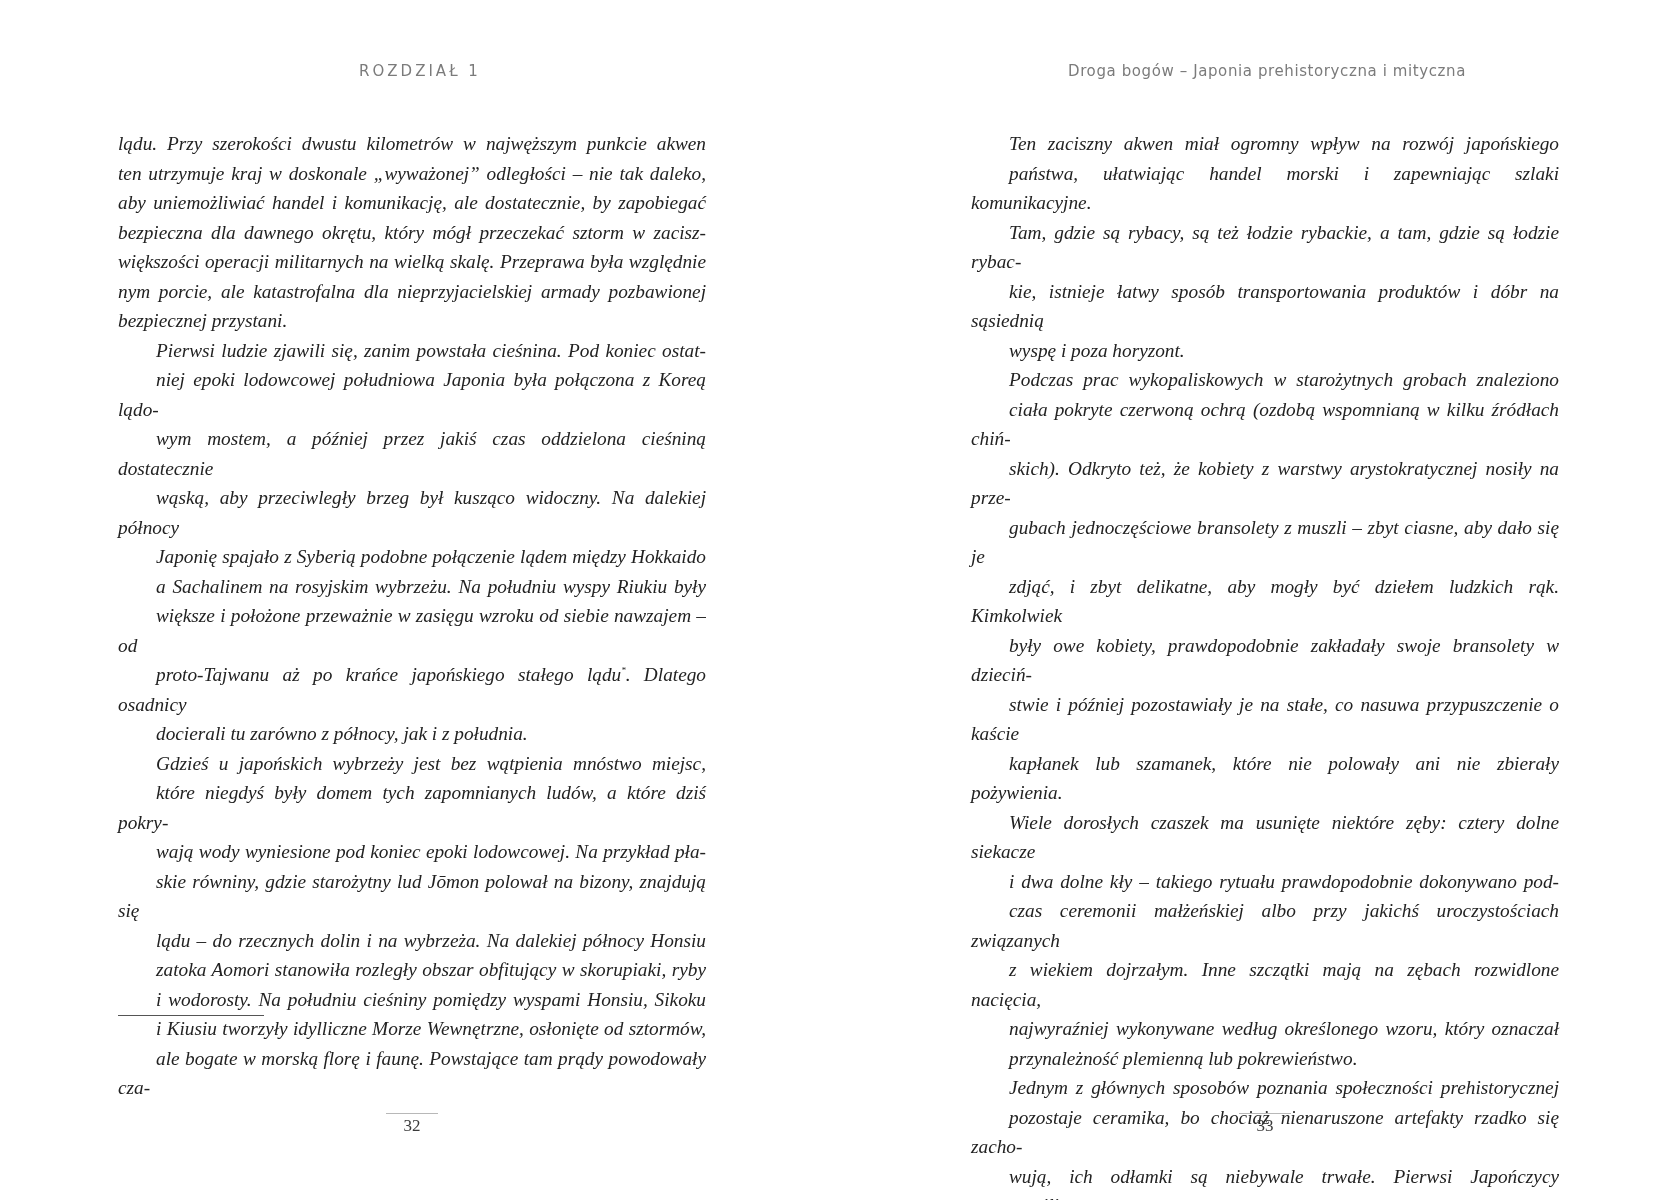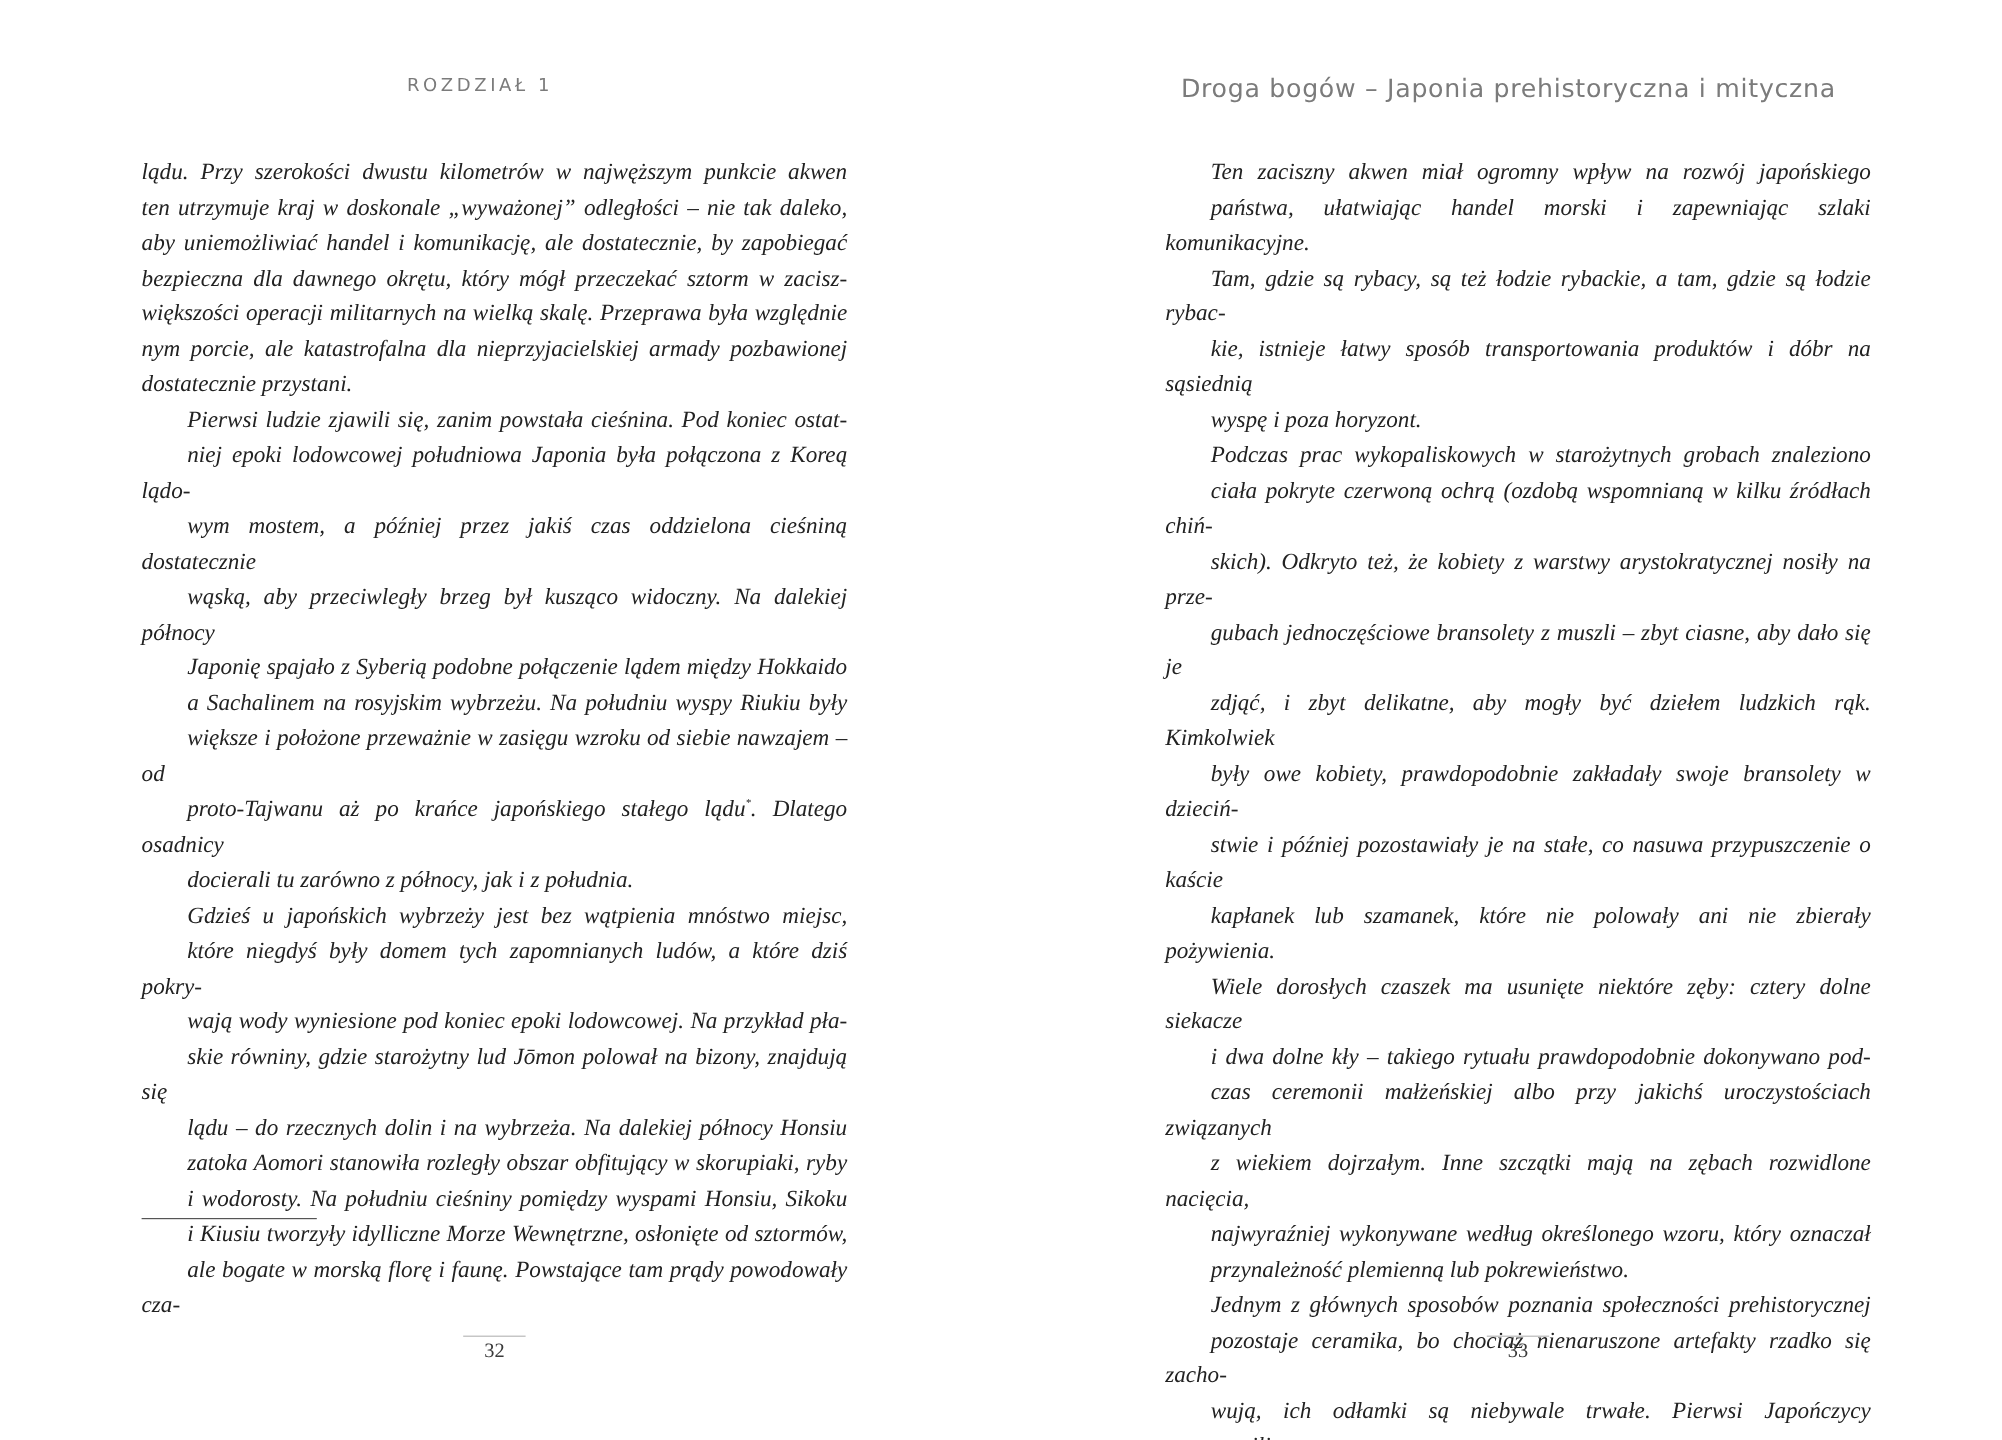--- a/index.html
+++ b/index.html
@@ -5,22 +5,22 @@
     html, body { margin: 0; padding: 0; background: #ffffff; }
     body { width: 1668px; height: 1200px; position: relative; overflow: hidden; }
     .page { position: absolute; top: 0; width: 834px; height: 1200px; }
     .page.left { left: 0; }
     .page.right { left: 834px; }
     .running-head {
       position: absolute; top: 62px; left: 0; right: 0;
       font-family: "DejaVu Sans", sans-serif; font-size: 15px;
       color: #7b7b7b; letter-spacing: 1px; white-space: nowrap;
     }
-    .left .running-head { left: 106px; width: 588px; text-align: center; letter-spacing: 3px; }
-    .right .running-head { left: 129px; width: 588px; text-align: center; font-size: 21px; letter-spacing: 0.6px; }
+    .left .running-head { left: 126px; width: 588px; text-align: center; letter-spacing: 3px; }
+    .right .running-head { left: 139px; width: 588px; text-align: center; font-size: 15px; letter-spacing: 0.6px; }
     .body-text {
       position: absolute; top: 129px; width: 588px;
       font-family: "Liberation Serif", serif; font-size: 19.3px; line-height: 29.5px;
       color: #222222; text-align: justify; hyphens: manual;
     }
     .left .body-text { left: 118px; }
     .right .body-text { left: 137px; }
     .body-text p { margin: 0; text-indent: 38px; }
     .body-text p.cont { text-indent: 0; }
     .body-text .line { display: block; text-align: justify; text-align-last: justify; font-style: italic; }
@@ -56,21 +56,21 @@
 <div class="page left">
   <div class="running-head">ROZDZIAŁ 1</div>
   <div class="body-text" id="left-body">
       <p class="cont">
         <span class="line">lądu. Przy szerokości dwustu kilometrów w najwęższym punkcie akwen</span>
         <span class="line">ten utrzymuje kraj w doskonale „wyważonej” odległości – nie tak daleko,</span>
         <span class="line">aby uniemożliwiać handel i komunikację, ale dostatecznie, by zapobiegać</span>
         <span class="line">bezpieczna dla dawnego okrętu, który mógł przeczekać sztorm w zacisz-</span>
         <span class="line">większości operacji militarnych na wielką skalę. Przeprawa była względnie</span>
         <span class="line">nym porcie, ale katastrofalna dla nieprzyjacielskiej armady pozbawionej</span>
-        <span class="line last">dostatecznie przystani.</span>
+        <span class="line last">bezpiecznej przystani.</span>
       </p>
       <p>
         <span class="line" style="text-indent: 38px;">Pierwsi ludzie zjawili się, zanim powstała cieśnina. Pod koniec ostat-</span>
         <span class="line">niej epoki lodowcowej południowa Japonia była połączona z Koreą lądo-</span>
         <span class="line">wym mostem, a później przez jakiś czas oddzielona cieśniną dostatecznie</span>
         <span class="line">wąską, aby przeciwległy brzeg był kusząco widoczny. Na dalekiej północy</span>
         <span class="line">Japonię spajało z Syberią podobne połączenie lądem między Hokkaido</span>
         <span class="line">a Sachalinem na rosyjskim wybrzeżu. Na południu wyspy Riukiu były</span>
         <span class="line">większe i położone przeważnie w zasięgu wzroku od siebie nawzajem – od</span>
         <span class="line">proto-Tajwanu aż po krańce japońskiego stałego lądu<sup class="fn-mark">*</sup>. Dlatego osadnicy</span>

